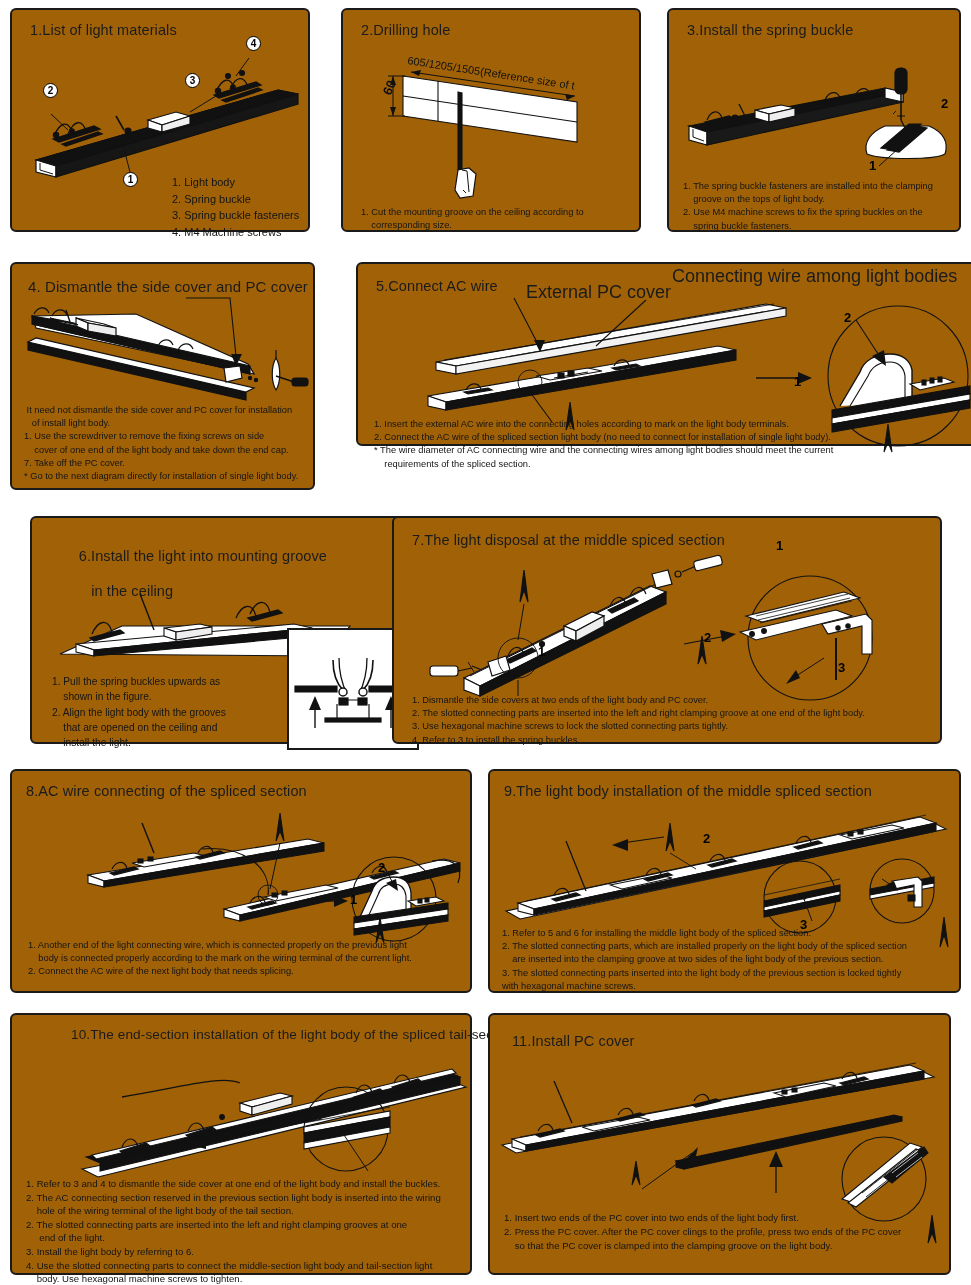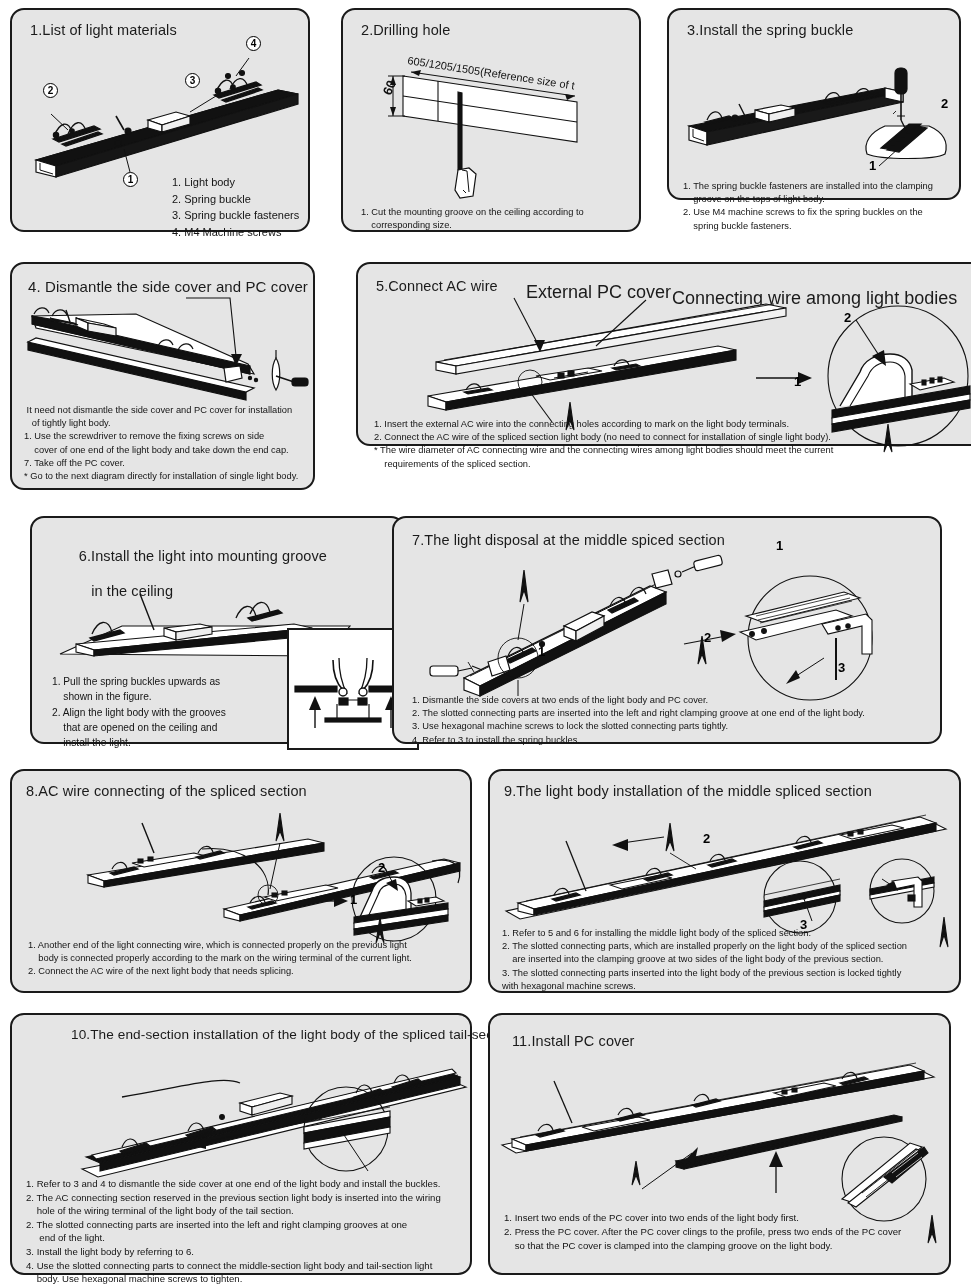--- a/index.html
+++ b/index.html
@@ -12,22 +12,22 @@
     font-family: "Liberation Sans", sans-serif;
     color: #111111;
     position: relative;
     overflow: hidden;
   }
   .sheet { position: relative; width: 971px; height: 1285px; }
 
   .panel {
     position: absolute;
     border: 2px solid #1a1a1a;
-    border-radius: 14px;
-    background: #e5e5e5;
+    border-radius: 6px;
+    background: #a16207;
   }
   .ptitle {
     position: absolute;
     font-size: 14.5px;
     color: #1b1b1b;
     letter-spacing: 0.1px;
     white-space: pre;
     line-height: 1.22;
   }
   .ptitle.big { font-size: 15px; }
@@ -197,21 +197,21 @@
     </svg>
 
     <div class="rot60" style="left:39px; top:70px;">60</div>
 
     <div class="notes" style="left:18px; top:196px; width:266px;">
       <span class="ln">1. Cut the mounting groove on the ceiling according to</span>
       <span class="ln">    corresponding size.</span>
     </div>
   </div>
 
-  <div class="panel" style="left:667px; top:8px; width:294px; height:192px;">
+  <div class="panel" style="left:667px; top:8px; width:294px; height:224px;">
     <div class="ptitle" style="left:18px; top:12px;">3.Install the spring buckle</div>
 
     <svg class="fig" style="left:8px; top:56px;" width="282" height="110" viewBox="0 0 282 110">
       <g fill="none" stroke="#111" stroke-width="1.2">
 
         <polygon points="12,60 208,22 226,26 30,66" fill="#111" stroke="#111"></polygon>
         <polygon points="12,60 12,74 30,79 30,66" fill="#fff" stroke="#111"></polygon>
         <polygon points="30,66 226,26 226,36 30,79" fill="#191919" stroke="#111"></polygon>
         <polyline points="16,63 16,71 27,75" stroke="#111" stroke-width="1"></polyline>
         <polygon points="208,22 226,26 226,36 208,32" fill="#fff" stroke="#111"></polygon>
@@ -303,33 +303,33 @@
 
         <g stroke-width="1.1">
           <path d="M168,-6 L212,-6 L218,52"></path>
           <polygon points="218,62 213,50 224,50" fill="#111" stroke="none"></polygon>
         </g>
       </g>
     </svg>
 
     <div class="notes" style="left:12px; top:140px; width:292px;">
       <span class="ln"> It need not dismantle the side cover and PC cover for installation</span>
-      <span class="ln">   of tightly light body.</span>
+      <span class="ln">   of install light body.</span>
       <span class="ln">1. Use the screwdriver to remove the fixing screws on side</span>
       <span class="ln">    cover of one end of the light body and take down the end cap.</span>
       <span class="ln">7. Take off the PC cover.</span>
       <span class="ln"></span>
       <span class="ln">* Go to the next diagram directly for installation of single light body.</span>
     </div>
   </div>
 
   <div class="panel" style="left:332px; top:262px; width:629px; height:184px;margin-left:24px;">
     <div class="ptitle" style="left:18px; top:14px;">5.Connect AC wire</div>
     <div class="lbl" style="left:168px; top:18px;">External PC cover</div>
-    <div class="lbl" style="left:314px; top:24px;text-align:center;">Connecting wire among light bodies</div>
+    <div class="lbl" style="left:314px; top:2px;text-align:center;">Connecting wire among light bodies</div>
 
     <svg class="fig" style="left:60px; top:40px;" width="390" height="130" viewBox="0 0 390 130">
       <g fill="none" stroke="#111" stroke-width="1.1">
 
         <polygon points="18,58 348,0 368,4 38,62" fill="#fff" stroke="#111"></polygon>
         <polygon points="18,58 18,66 38,70 38,62" fill="#fff" stroke="#111"></polygon>
         <polygon points="38,62 368,4 368,12 38,70" fill="#f2f2f2" stroke="#111"></polygon>
         <line x1="26" y1="56" x2="356" y2="0" stroke-width="0.9"></line>
 
         <polygon points="10,92 300,42 318,46 28,98" fill="#fff" stroke="#111"></polygon>

